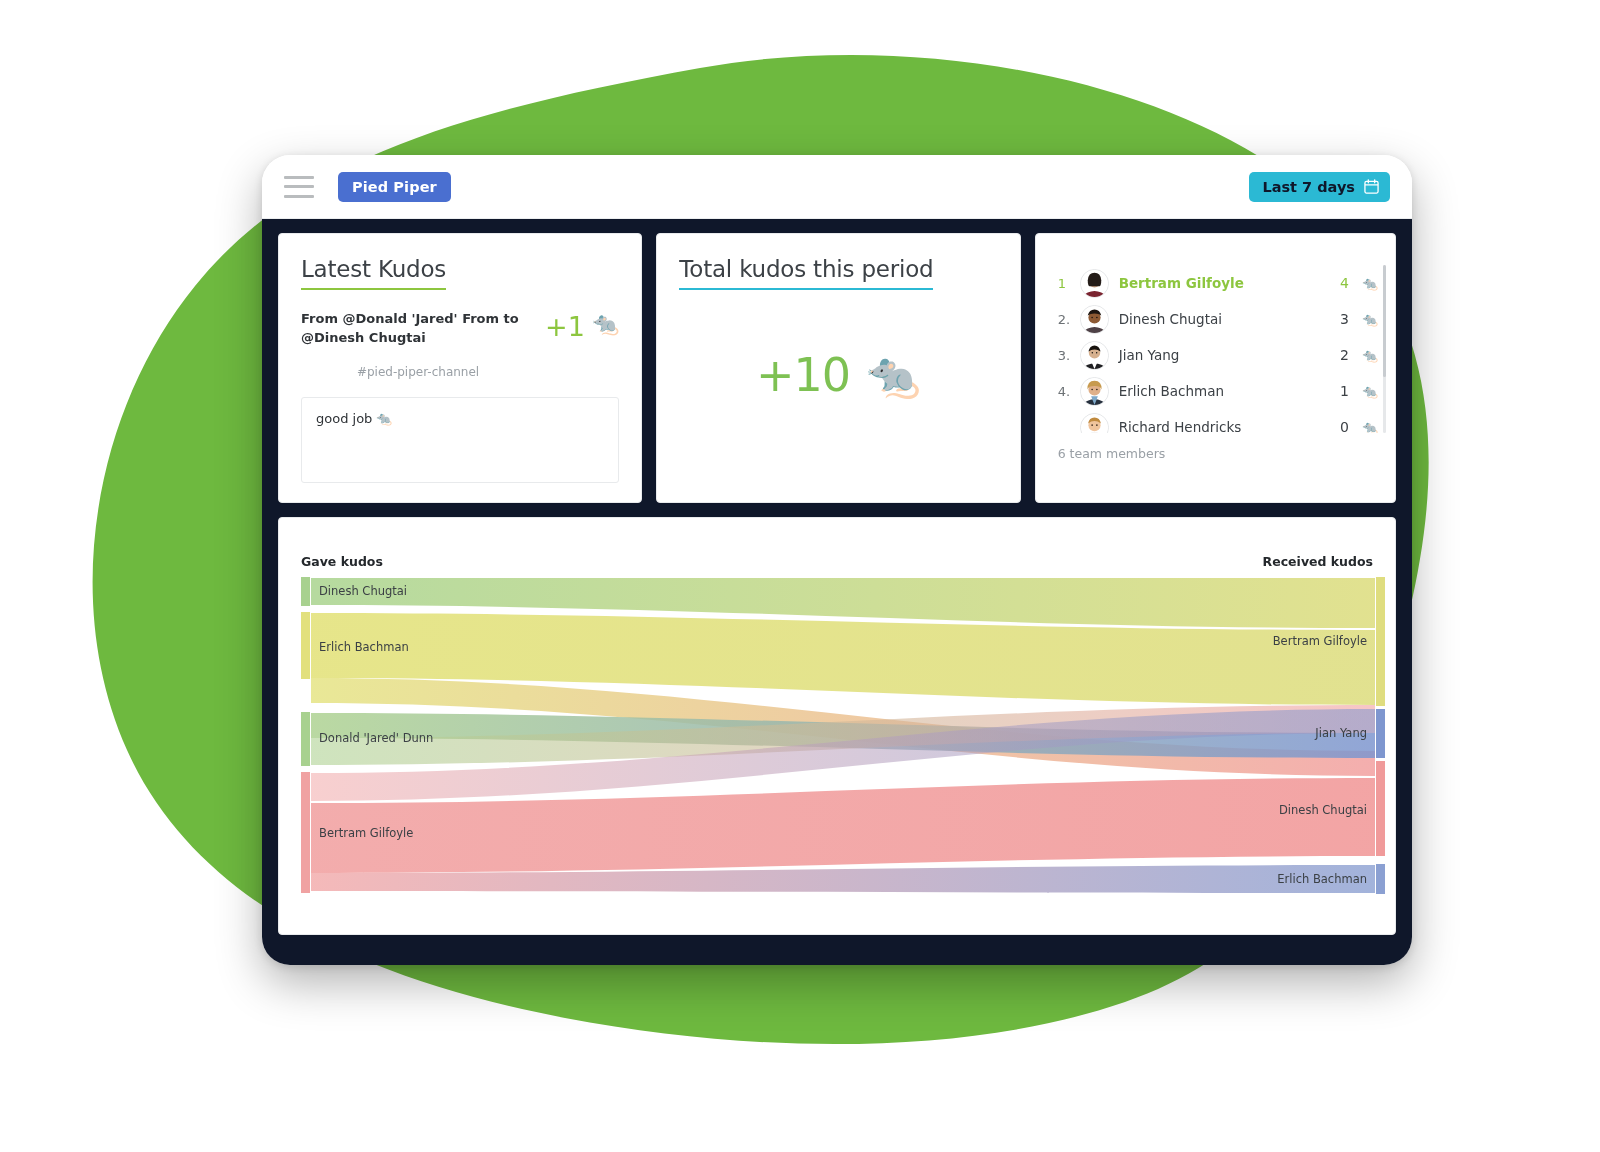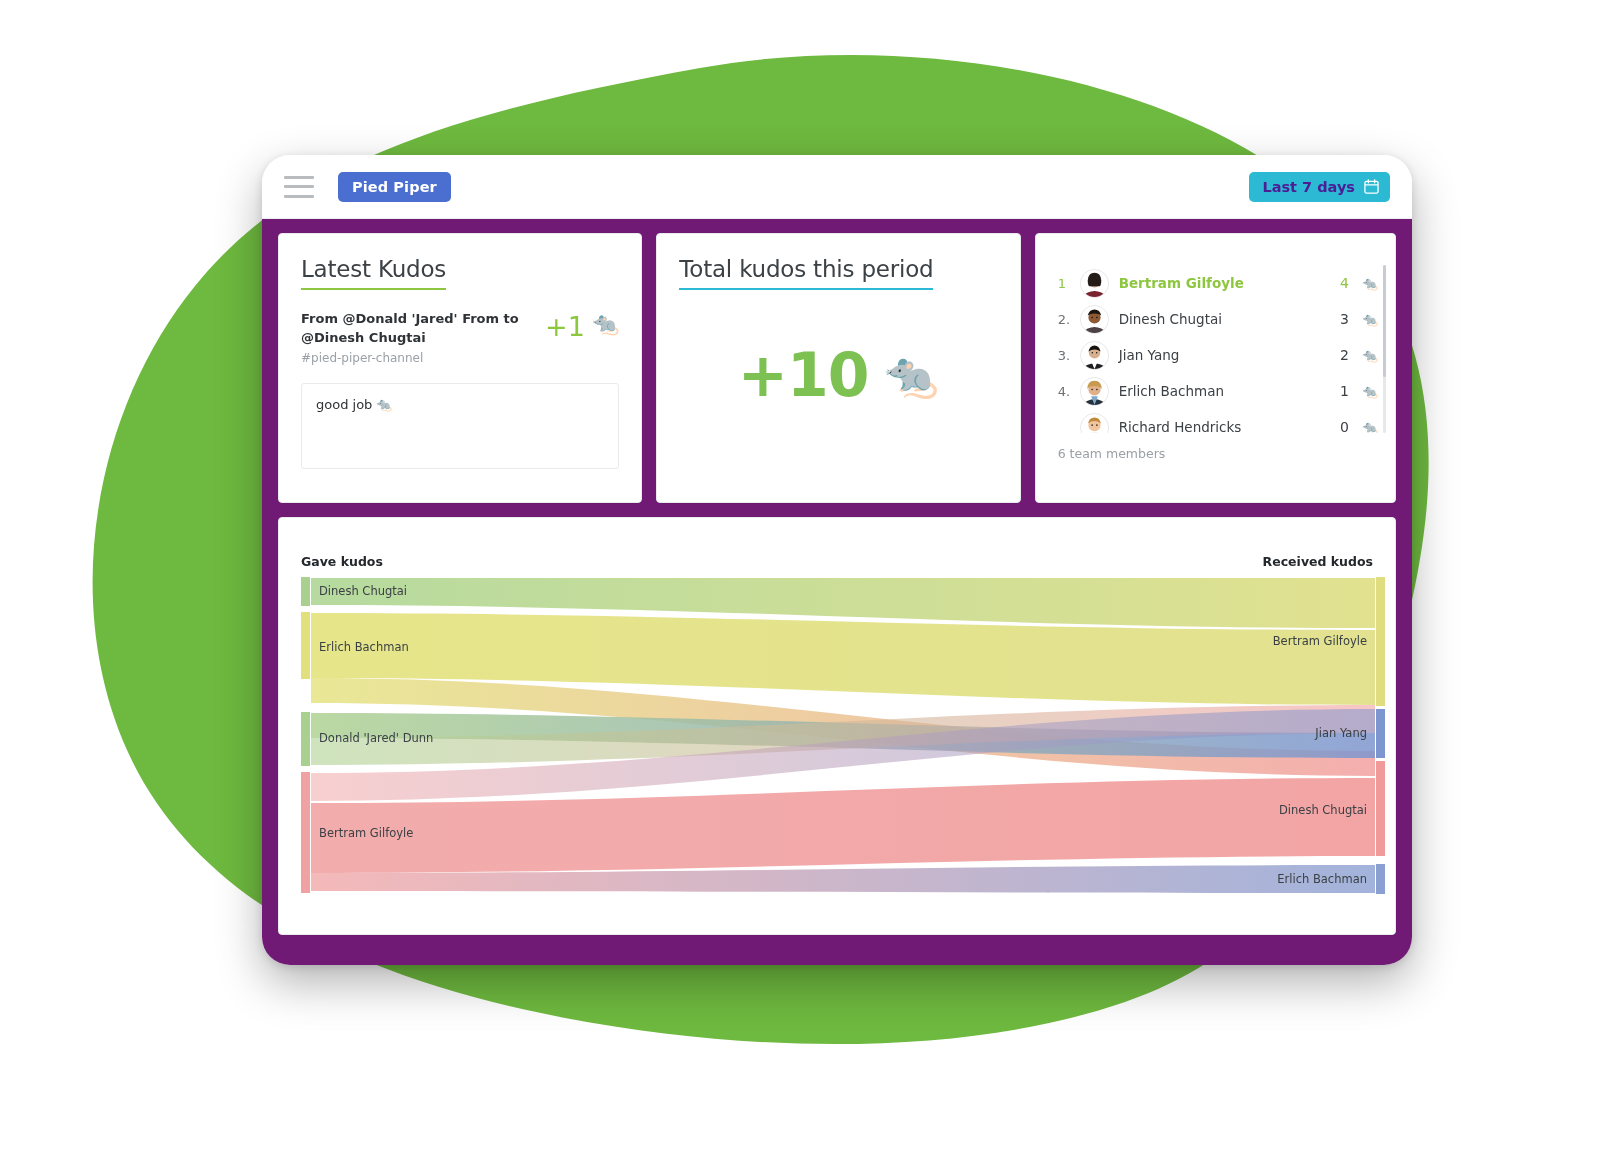--- a/index.html
+++ b/index.html
@@ -50,35 +50,35 @@
     font-size:14.5px;
     font-weight:bold;
     padding:7px 14px;
     border-radius:5px;
     letter-spacing:0.1px;
     cursor:pointer;
   }
   .navbar-right { margin-left:auto; display:flex; align-items:center; }
   .daterange-btn {
     background:#2bb9d4;
-    color:#4c1d95;
+    color:#0f172a;
     font-size:14.5px;
     font-weight:bold;
     padding:7px 11px 7px 13px;
     border-radius:5px;
     display:flex;
     align-items:center;
     gap:9px;
     cursor:pointer;
   }
   .cal-icon { width:15px; height:15px; display:block; }
 
   
   .page {
-    background:#701a75;
+    background:#0f172a;
     height:746px;
     padding:14px 16px 0 16px;
   }
   .row-top { display:flex; gap:14px; }
   .card {
     background:#ffffff;
     border:1px solid #e8eaec;
     border-radius:4px;
     box-shadow:0 1px 2px rgba(0,0,0,0.03);
   }
@@ -95,42 +95,42 @@
     padding-bottom:6px;
     line-height:1.15;
   }
   .u-green { border-bottom:2.5px solid #8dc63f; }
   .u-cyan  { border-bottom:2.5px solid #2bb9d4; }
 
   
   .kudos-head { display:flex; align-items:flex-start; margin-top:20px; }
   .kudos-meta { flex:1; padding-right:10px; }
   .kudos-from { font-size:13px; color:#2f3337; font-weight:bold; line-height:1.45; }
-  .kudos-chan { font-size:12px; color:#9aa0a6; margin-top:3px; }
+  .kudos-chan { font-size:12px; color:#9aa0a6; margin-top:17px;text-align:center; }
   .kudos-amt { font-size:27px; color:#8dc63f; font-weight:400; line-height:1; padding-top:3px; }
   .kudos-emoji { font-size:22px; margin-left:7px; line-height:1; padding-top:3px; }
   .kudos-body {
     margin-top:18px;
     border:1px solid #e8eaec;
     border-radius:3px;
     height:86px;
     padding:13px 14px;
     font-size:13px;
     color:#2f3337;
   }
 
   
   .total-wrap {
     display:flex;
     align-items:center;
     justify-content:center;
     height:170px;
     gap:16px;
   }
-  .total-num { font-size:60px; color:#7ec153; font-weight:700; line-height:1; letter-spacing:-1px; }
+  .total-num { font-size:46px; color:#7ec153; font-weight:400; line-height:1; letter-spacing:-1px; }
   .total-emoji { font-size:44px; line-height:1; }
 
   
   .leader-head { display:flex; align-items:flex-start; padding:0 16px 0 22px; }
   .leader-head .card-title { flex:none; }
   .select-wrap {
     margin-left:auto;
     position:relative;
     width:124px;
     height:27px;

